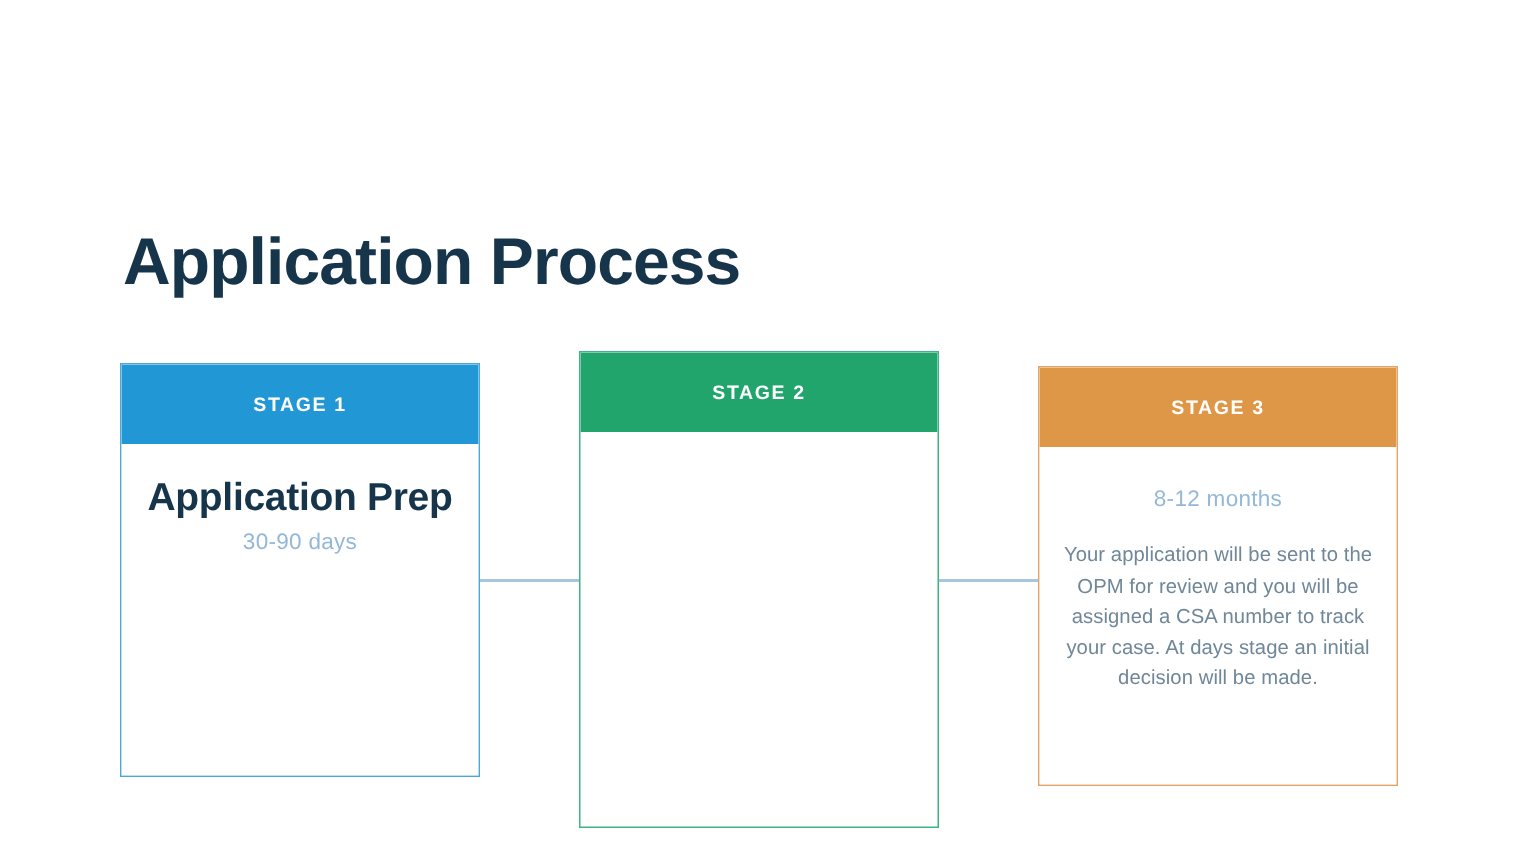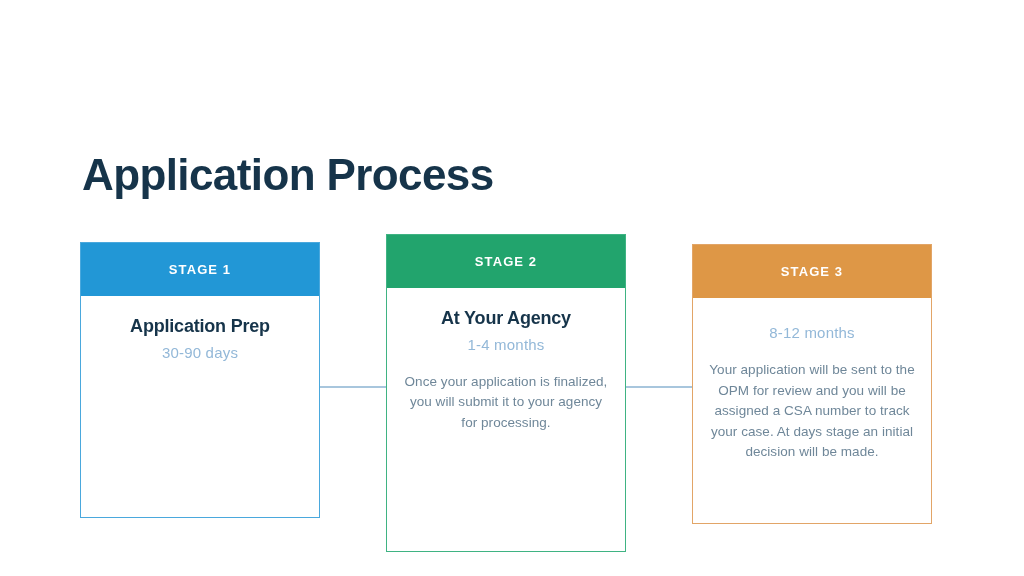--- a/index.html
+++ b/index.html
@@ -79,21 +79,21 @@
   }
 
   .card-body {
     flex: 1 1 auto;
     padding: 20px 16px 14px 16px;
     text-align: center;
     background: #ffffff;
   }
 
   .card-title {
-    font-size: 18px;
+    font-size: 26px;
     font-weight: 800;
     color: #16344a;
     letter-spacing: -0.2px;
     line-height: 1.2;
   }
 
   .card-duration {
     margin-top: 6px;
     font-size: 15px;
     font-weight: 400;
@@ -127,25 +127,20 @@
     <div class="card-body">
       <div class="card-title">Application Prep</div>
       <div class="card-duration">30-90 days</div>
     </div>
   </div>
 
   <div class="card" id="card-2">
     <div class="card-header">
       <span class="stage-label">STAGE 2</span>
     </div>
-    <div class="card-body">
-      <div class="card-title">At Your Agency</div>
-      <div class="card-duration">1-4 months</div>
-      <div class="card-desc">Once your application is finalized, you will submit it to your agency for processing.</div>
-    </div>
   </div>
 
   <div class="card" id="card-3">
     <div class="card-header">
       <span class="stage-label">STAGE 3</span>
     </div>
     <div class="card-body">
       <div class="card-duration">8-12 months</div>
       <div class="card-desc">Your application will be sent to the OPM for review and you will be assigned a CSA number to track your case. At days stage an initial decision will be made.</div>
     </div>

